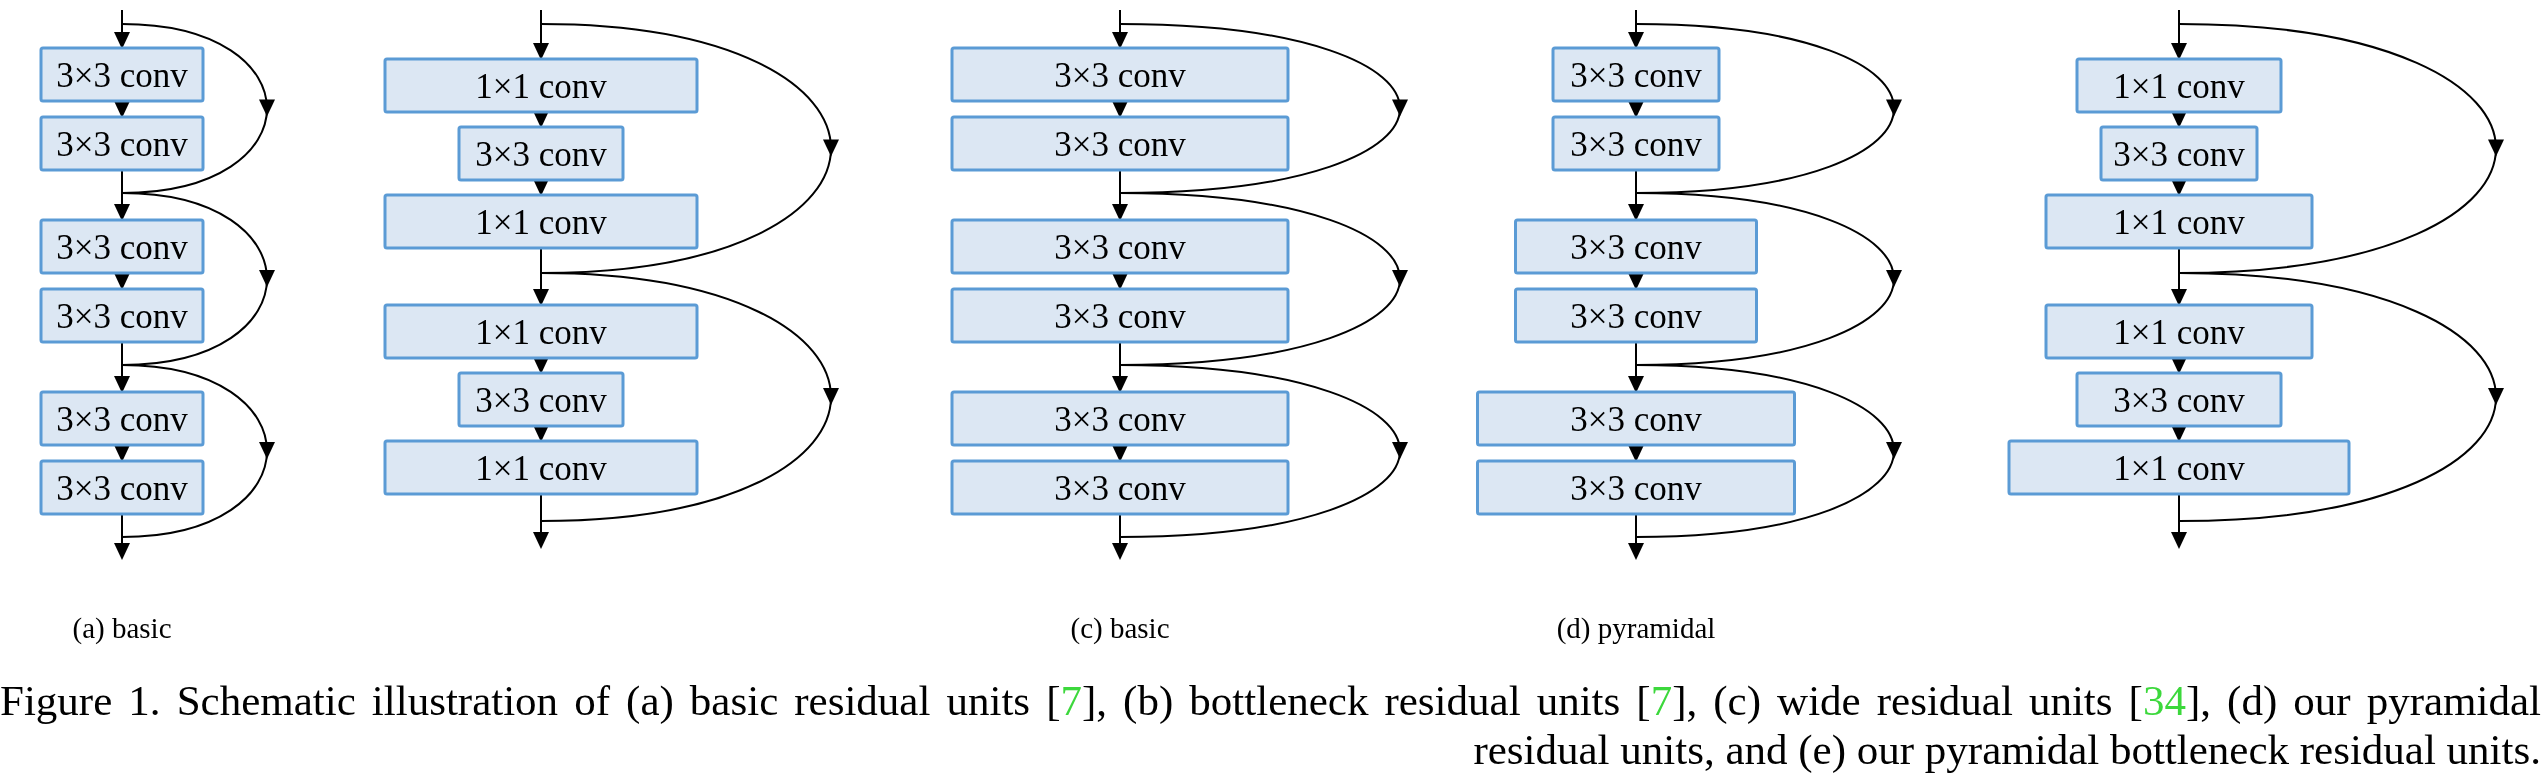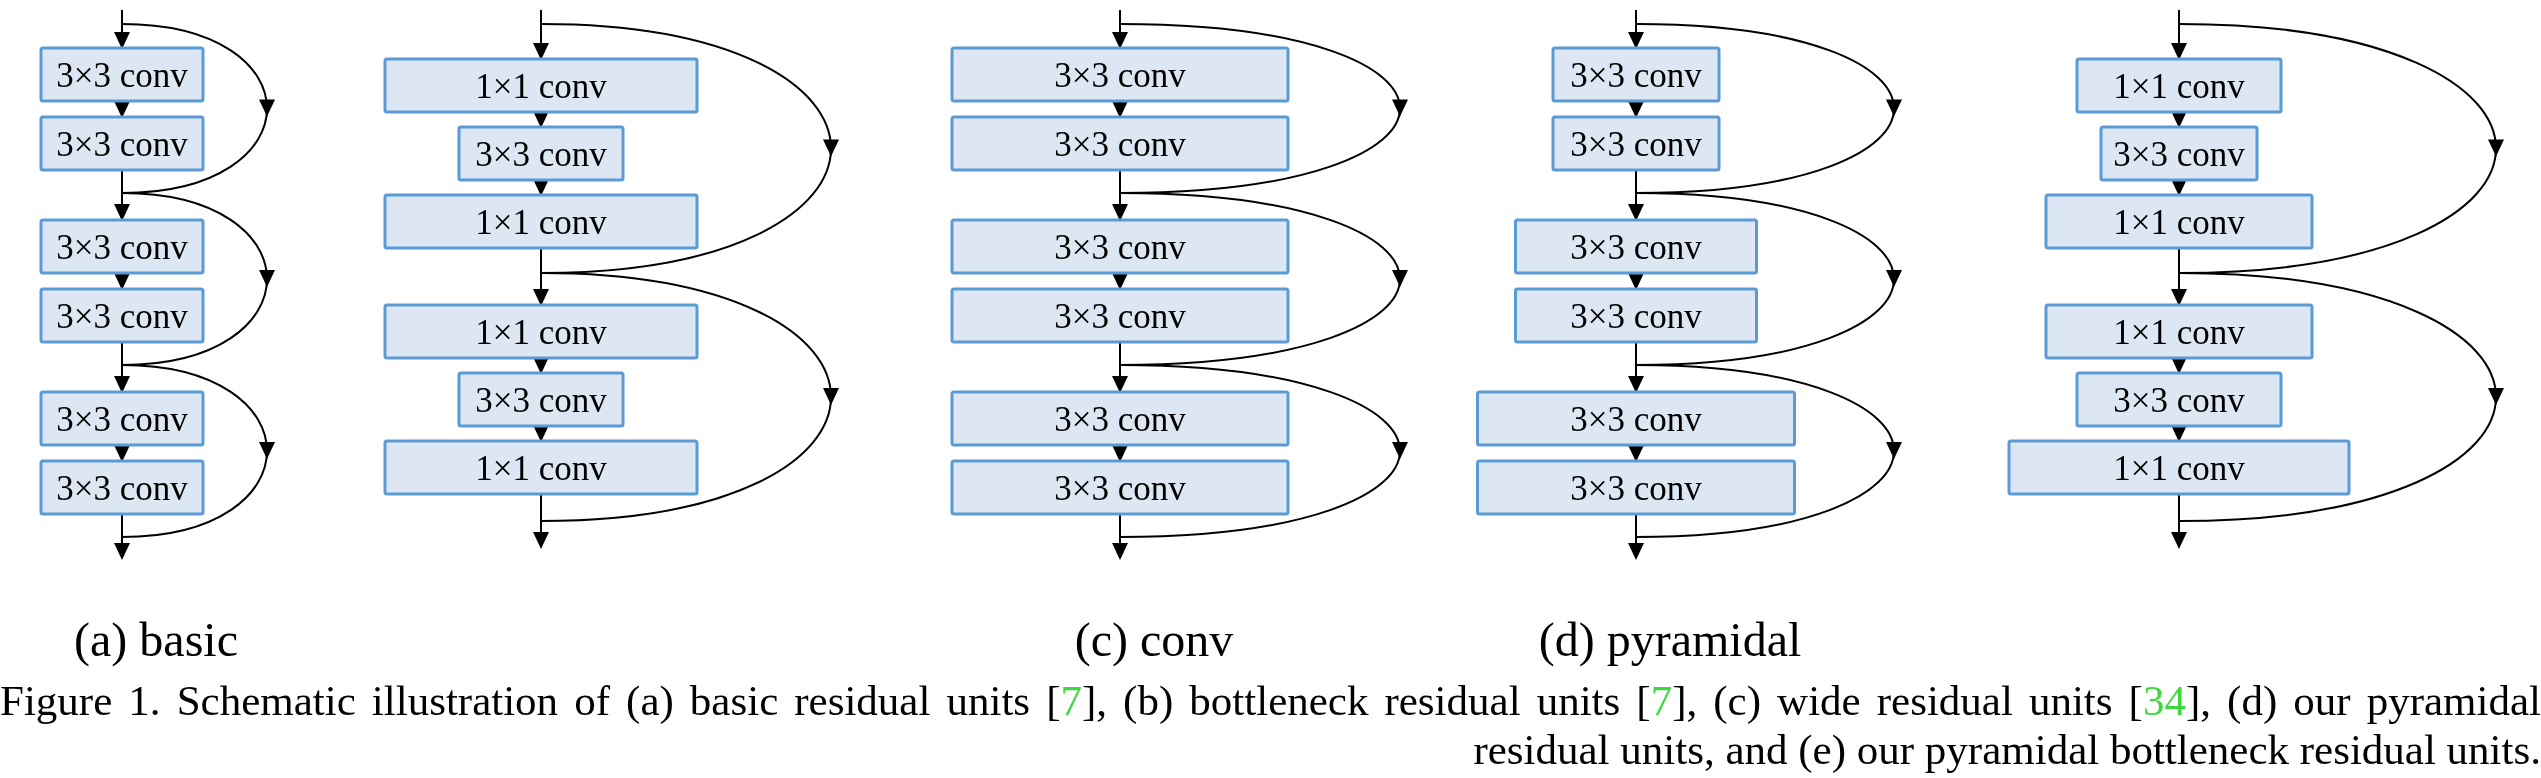--- a/index.html
+++ b/index.html
@@ -5,21 +5,21 @@
   html,body{margin:0;padding:0;}
   body{
     width:2541px;height:778px;position:relative;background:#ffffff;
     font-family:"Liberation Serif", serif;color:#000;overflow:hidden;
   }
   #diagram-svg{position:absolute;left:0;top:0;}
   #diagram-svg text{font-family:"Liberation Serif", serif;}
   #captions-row{position:absolute;left:0;top:612px;width:2541px;height:50px;}
   #captions-row .subcap{
     position:absolute;top:0;transform:translateX(-50%);
-    font-size:48px;white-space:nowrap;margin-left:34px;
+    font-size:29px;white-space:nowrap;
   }
   #figcaption{
     position:absolute;left:0;top:676px;width:2541px;
     font-size:43px;line-height:49px;
   }
   #cap-line1{text-align:justify;text-align-last:justify;}
   #cap-line2{text-align:right;}
   .cite{}
 </style>
 </head>
@@ -189,20 +189,20 @@
         <rect x="2046" y="305" width="266" height="53" rx="2" fill="#dce7f3" stroke="#5b9bd5" stroke-width="3"></rect>
         <text x="2179" y="343.5" text-anchor="middle" font-size="35" fill="#000000">1×1 conv</text>
         <rect x="2077" y="373" width="204" height="53" rx="2" fill="#dce7f3" stroke="#5b9bd5" stroke-width="3"></rect>
         <text x="2179" y="411.5" text-anchor="middle" font-size="35" fill="#000000">3×3 conv</text>
         <rect x="2009" y="441" width="340" height="53" rx="2" fill="#dce7f3" stroke="#5b9bd5" stroke-width="3"></rect>
         <text x="2179" y="479.5" text-anchor="middle" font-size="35" fill="#000000">1×1 conv</text>
       </g>
     </svg>
   <div id="captions-row">
       <span class="subcap" style="left: 122px;">(a) basic</span>
-      <span class="subcap" style="left: 1120px;">(c) conv</span>
+      <span class="subcap" style="left: 1120px;">(c) basic</span>
       <span class="subcap" style="left: 1636px;">(d) pyramidal</span>
     </div>
   <div id="figcaption">
     <div id="cap-line1" class="cap-line"><span>Figure 1. Schematic illustration of (a) basic residual units [</span><span class="cite" style="color: rgb(60, 216, 60);">7</span><span>], (b) bottleneck residual units [</span><span class="cite" style="color: rgb(60, 216, 60);">7</span><span>], (c) wide residual units [</span><span class="cite" style="color: rgb(60, 216, 60);">34</span><span>], (d) our pyramidal</span></div>
     <div id="cap-line2" class="cap-line"><span>residual units, and (e) our pyramidal bottleneck residual units.</span></div>
   </div>
 </div>
 
 </body></html>

